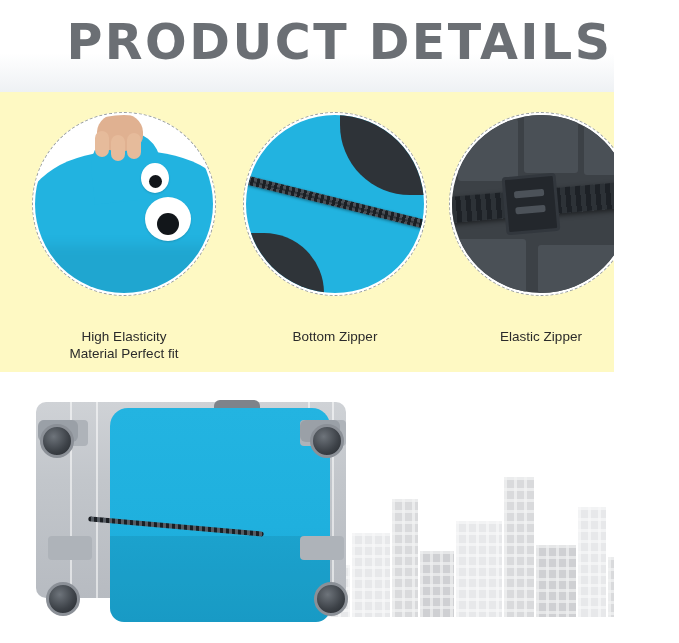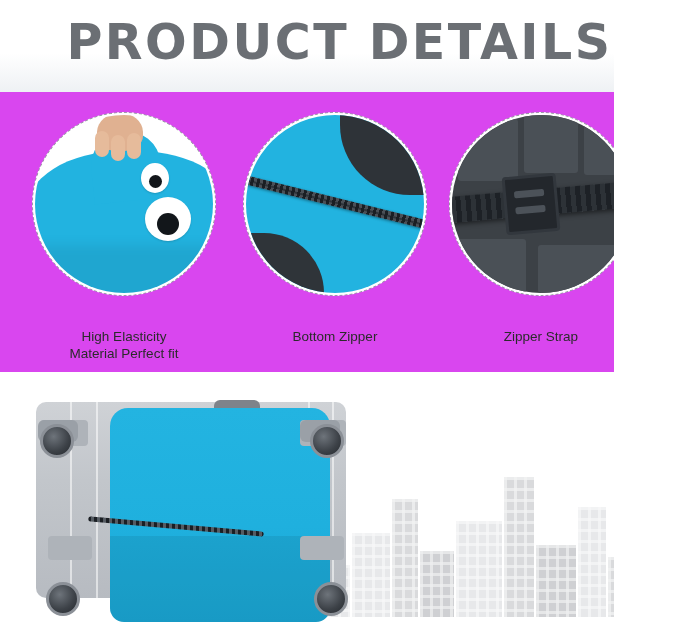--- a/index.html
+++ b/index.html
@@ -7,21 +7,21 @@
     padding: 0;
     background: #ffffff;
   }
   body {
     font-family: "Liberation Sans", sans-serif;
   }
   #page {
     position: relative;
     width: 614px;
     height: 643px;
-    background: #d946ef;
+    background: #fef9c3;
     overflow: hidden;
   }
 
   
   #title-band {
     position: absolute;
     left: 0;
     top: 0;
     width: 679px;
     height: 92px;
@@ -365,21 +365,21 @@
           <div class="c3-panel" style="left:86px; top:130px; width:92px; height:48px;"></div>
           <div class="c3-strap"></div>
           <div class="c3-buckle">
             <div class="c3-buckle-slot"></div>
             <div class="c3-buckle-slot" style="top:28px;"></div>
           </div>
         </div>
       </div>
     </div>
     <div class="caption" style="left:-8px;">
-      <div>Zipper Strap</div>
+      <div>Elastic Zipper</div>
     </div>
   </div>
 
   <div id="hero">
 
     <div class="skyline light" style="left:352px; bottom:26px; width:38px; height:84px;">
         <div class="win-grid"></div>
       </div>
     <div class="skyline" style="left:392px; bottom:26px; width:26px; height:118px;">
         <div class="win-grid"></div>

